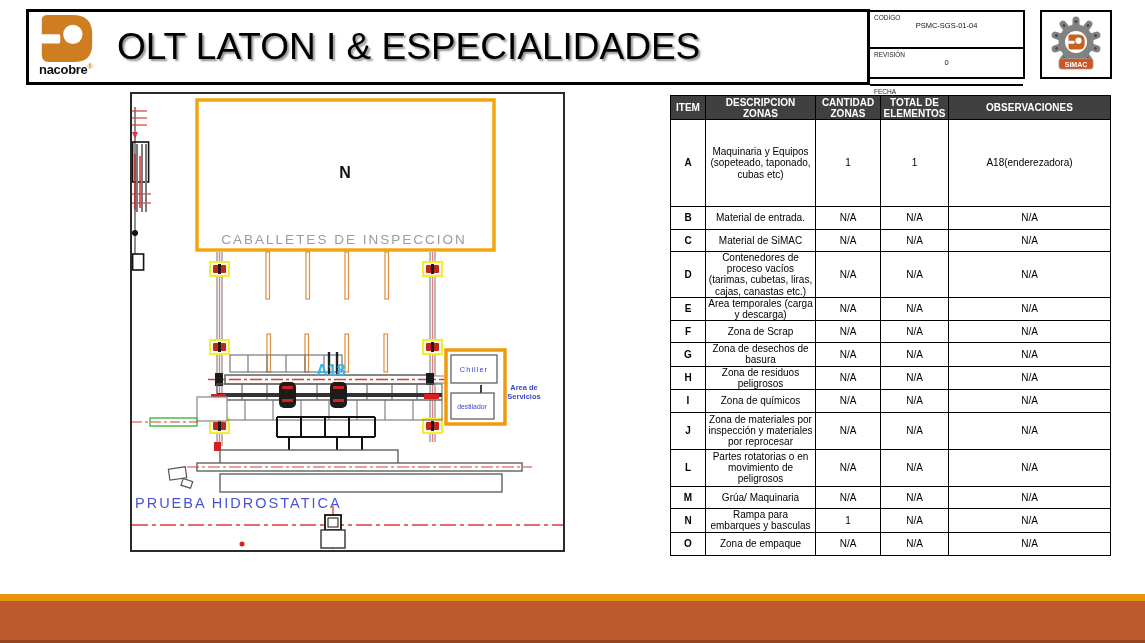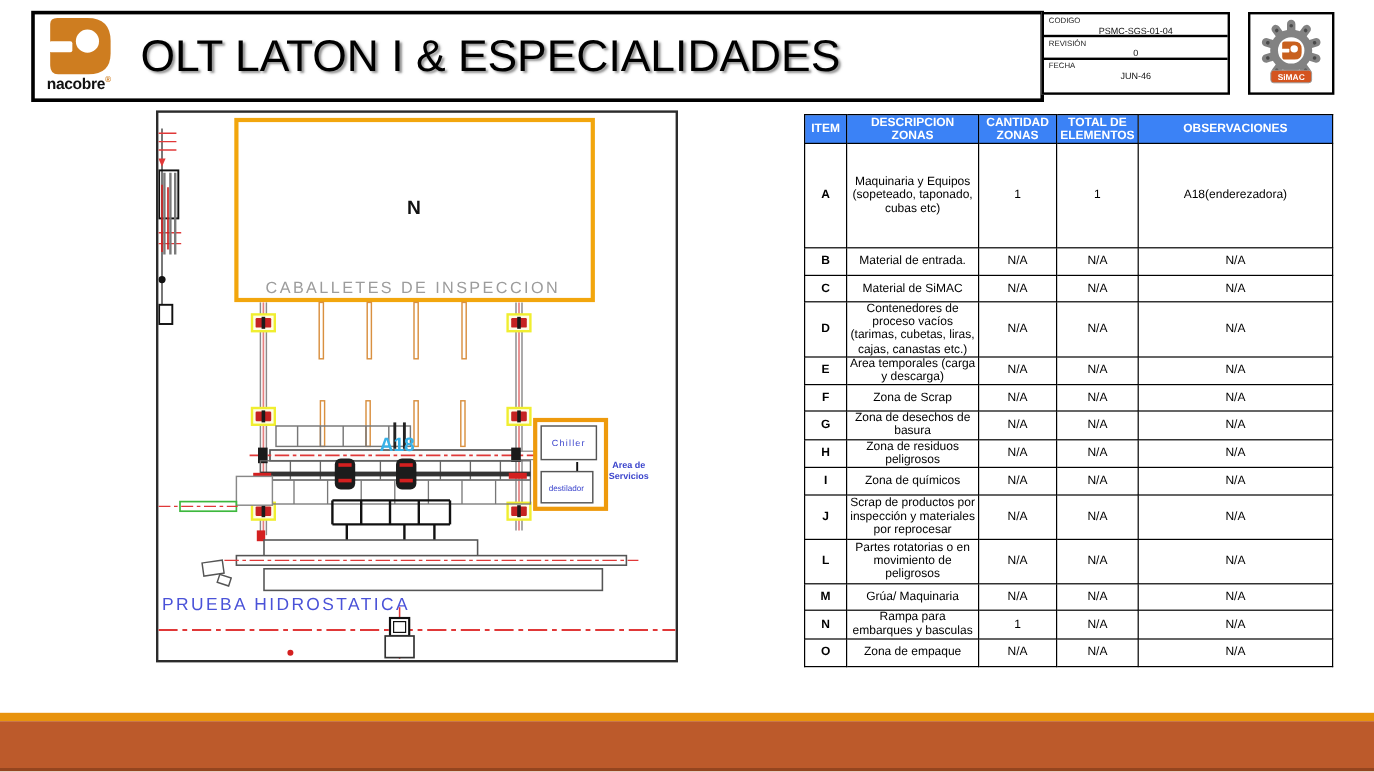--- a/index.html
+++ b/index.html
@@ -10,33 +10,33 @@
   
   .title-box{position:absolute;left:26px;top:9px;width:838px;height:70px;border:3px solid #000;background:#fff;}
   .brand{position:absolute;left:9px;top:1px;width:80px;height:66px;}
   .brand svg{display:block;margin:2px 0 0 2px;}
   .brand-name{position:absolute;left:1px;top:49px;font-size:13px;font-weight:bold;color:#111;letter-spacing:-0.3px;}
   .brand-name sup{color:#ce7d20;font-size:7px;}
   .page-title{position:absolute;left:88px;top:4px;width:740px;height:62px;line-height:62px;
     font-size:37px;font-weight:400;letter-spacing:0px;white-space:nowrap;
     text-shadow:2px 2px 2px rgba(110,110,110,0.75);}
   .code-table{position:absolute;left:868px;top:10px;width:157px;height:69px;border:2px solid #000;box-sizing:border-box;background:#fff;}
-  .code-row{position:relative;height:19px;border-bottom:2px solid #000;box-sizing:border-box;}
+  .code-row{position:relative;height:37px;border-bottom:2px solid #000;box-sizing:border-box;}
   .code-row:last-child{border-bottom:none;}
   .code-label{position:absolute;left:4px;top:2px;font-size:6.5px;color:#222;}
   .code-value{position:absolute;left:0;right:0;top:9px;text-align:center;font-size:7.5px;color:#111;}
   .simac-box{position:absolute;left:1040px;top:10px;width:72px;height:69px;border:2px solid #000;box-sizing:border-box;background:#fff;}
   .simac-box svg{display:block;margin:3px auto 0 auto;}
   
   .drawing-box{position:absolute;left:130px;top:92px;width:435px;height:460px;border:2px solid #2b2b2b;box-sizing:border-box;background:#fff;}
   .drawing-box svg{display:block;}
   
   .zones-table{position:absolute;left:670px;top:95px;border-collapse:collapse;table-layout:fixed;background:#fff;}
   .zones-table th,.zones-table td{border:1.5px solid #000;padding:0 2px;text-align:center;vertical-align:middle;overflow:hidden;}
-  .zones-table th{background:#3b82f6;color:#fff;font-size:10px;font-weight:bold;line-height:1.1;height:23px;}
+  .zones-table th{background:#404040;color:#fff;font-size:10px;font-weight:bold;line-height:1.1;height:23px;}
   .zones-table td{font-size:10px;line-height:1.12;}
   .zones-table td.item{font-weight:bold;}
   
   .footer-strip{position:absolute;left:0;top:594px;width:1145px;height:7px;background:#e8930e;}
   .footer-block{position:absolute;left:0;top:601px;width:1145px;height:42px;background:#bc5a2b;border-bottom:3px solid #94451f;box-sizing:border-box;}
 </style>
 </head>
 <body>
 
 <div class="slide">
@@ -377,21 +377,21 @@
       </tr>
       <tr style="height:23px">
         <td class="item">I</td>
         <td>Zona de químicos</td>
         <td>N/A</td>
         <td>N/A</td>
         <td>N/A</td>
       </tr>
       <tr style="height:37px">
         <td class="item">J</td>
-        <td>Scrap de productos por inspección y materiales por reprocesar</td>
+        <td>Zona de materiales por inspección y materiales por reprocesar</td>
         <td>N/A</td>
         <td>N/A</td>
         <td>N/A</td>
       </tr>
       <tr style="height:37px">
         <td class="item">L</td>
         <td>Partes rotatorias o en movimiento de peligrosos</td>
         <td>N/A</td>
         <td>N/A</td>
         <td>N/A</td>

